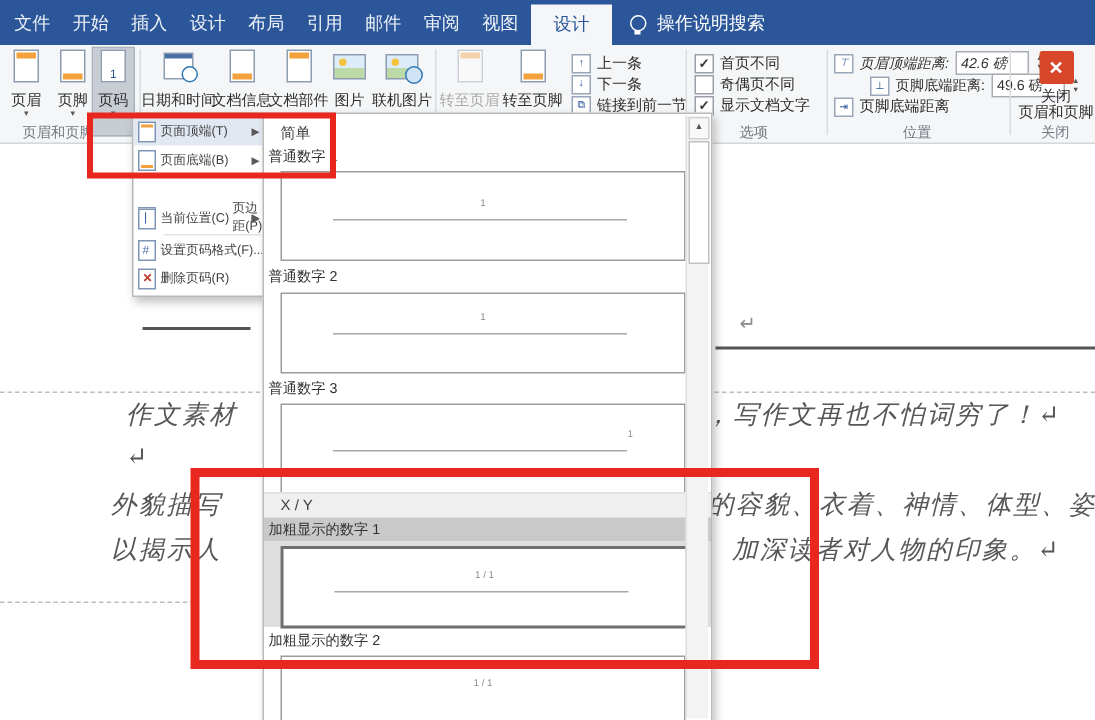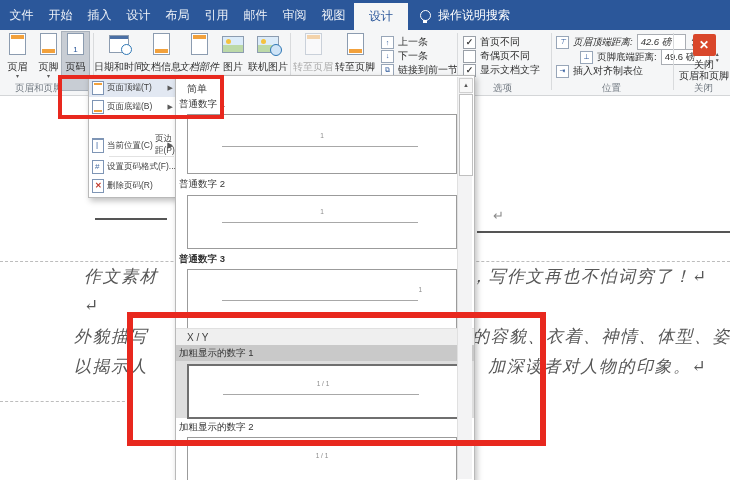--- a/index.html
+++ b/index.html
@@ -166,21 +166,21 @@
         <span class="cal"></span>
       </span>
     <span class="lbl">日期和时间</span>
   </div>
   <div class="bigbtn" style="left:142px;width:38px;">
     <span class="ico">
         <span class="pg bot"></span>
       </span>
     <span class="lbl">文档信息</span>
   </div>
-  <div class="bigbtn" style="left:180px;width:38px;font-style:italic;">
+  <div class="bigbtn" style="left:180px;width:38px;">
     <span class="ico">
         <span class="pg top"></span>
       </span>
     <span class="lbl">文档部件</span>
   </div>
   <div class="bigbtn" style="left:248px;width:40px;">
     <span class="ico">
         <span class="pic online"></span>
       </span>
     <span class="lbl">联机图片</span>
@@ -250,21 +250,21 @@
     <span class="mini">⊥</span>
     <span style="font-size:9.5px;">页脚底端距离:</span>
     <span class="field">49.6 磅</span>
     <span class="spin">
         <span>▲</span>
         <span>▼</span>
       </span>
   </div>
   <div class="smallrow" style="left:556px;top:34px;">
     <span class="mini">⇥</span>
-    <span>插入对齐制表位</span>
+    <span>页脚底端距离</span>
   </div>
   <div class="grouplabel" style="left:602px;">位置</div>
 
   <div class="vsep" style="left:673px;"></div>
 
   <div class="abs" style="left:678px;top:4px;width:52px;text-align:center;">
     <div class="xbtn" style="margin:0 auto;">✕</div>
     <div class="closelbl" style="margin-top:3px;">
       <div>关闭</div>
       <div>页眉和页脚</div>
@@ -325,21 +325,21 @@
     <div class="pn" style="top:17px;">1</div>
     <div class="pline" style="top:31px;"></div>
   </div>
 
   <div class="gal-l" style="left:3px;top:102px;">普通数字 2</div>
   <div class="pbox" style="left:11px;top:119px;height:52px;">
     <div class="pn" style="top:12px;">1</div>
     <div class="pline" style="top:26px;"></div>
   </div>
 
-  <div class="gal-l" style="left:3px;top:177px;font-weight:bold;">普通数字 3</div>
+  <div class="gal-l" style="left:3px;top:177px;">普通数字 3</div>
   <div class="pbox" style="left:11px;top:193px;height:62px;">
     <div class="pn r" style="top:16px;">1</div>
     <div class="pline" style="top:30px;"></div>
   </div>
 
   <div class="xyband" style="top:252px;">
     <span class="gal-h" style="position:static;margin-left:11px;">X / Y</span>
   </div>
 
   <div class="itemband" style="top:269px;">

